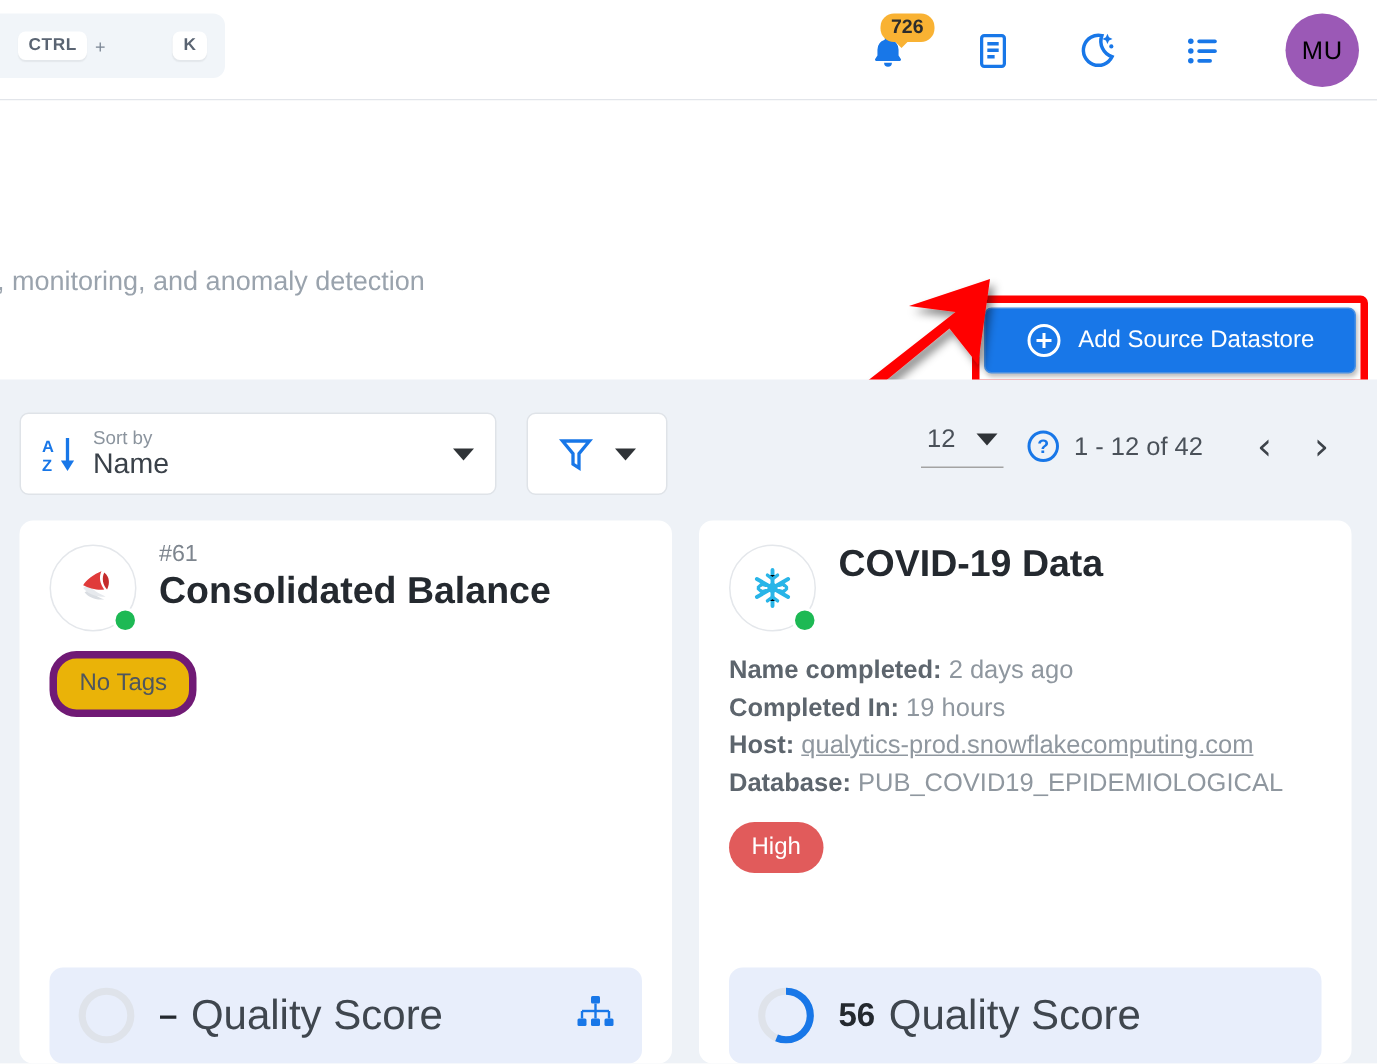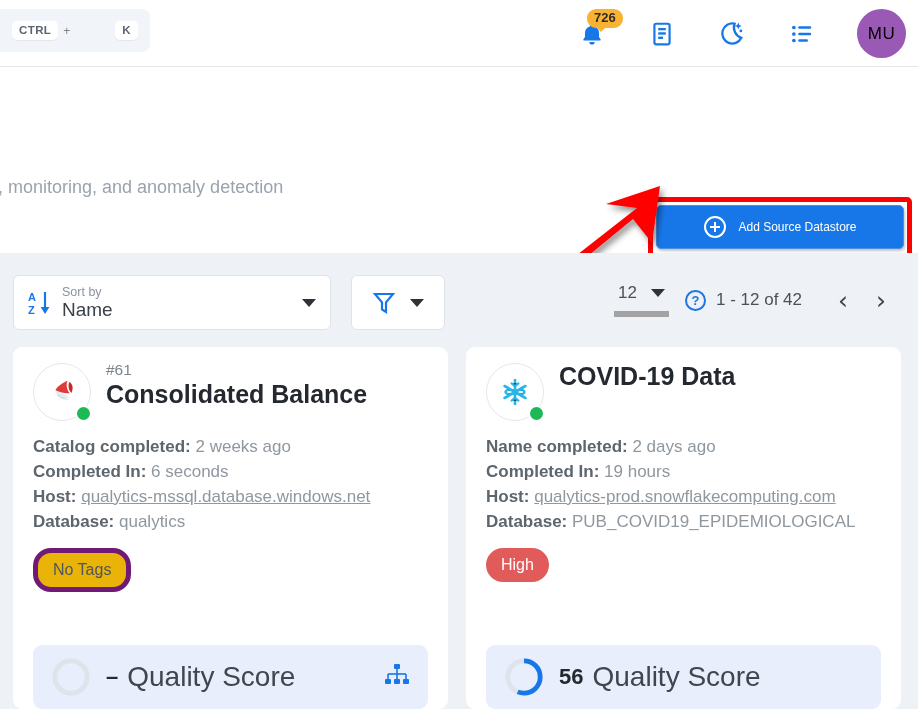--- a/index.html
+++ b/index.html
@@ -63,21 +63,21 @@
     position: absolute; left: 0; top: 67px; width: 820px; height: 186px;
     background: #ffffff;
   }
   .subtitle {
     position: absolute; left: -2px; top: 110px;
     font-size: 18px; color: #9aa3ad; white-space: nowrap;
   }
   .add-btn {
     position: absolute; left: 656px; top: 138px; width: 248px; height: 44px;
     background: #1877e8; border: 1px solid #4a90e2; border-radius: 5px;
-    color: #ffffff; font-size: 12px;
+    color: #ffffff; font-size: 16px;
     display: flex; align-items: center; justify-content: center; gap: 11px;
     cursor: pointer; box-shadow: 1px 2px 3px rgba(0,0,0,.25);
   }
   .hl-box {
     position: absolute; left: 648px; top: 130px; width: 264px; height: 61px;
     border: 5px solid #ff0000; border-radius: 5px; pointer-events: none;
   }
   .arrow-svg { position: absolute; left: 455px; top: 180px; pointer-events: none; }
 
   
@@ -106,21 +106,21 @@
     display: flex; align-items: center; justify-content: center; gap: 14px;
     cursor: pointer;
   }
   .pager {
     position: absolute; right: 18px; top: 30px;
     display: flex; align-items: center; gap: 0px;
     font-size: 17px; color: #4a5159;
   }
   .pgsize {
     display: flex; align-items: center; gap: 14px;
-    border-bottom: 6px solid #a3a3a3; padding: 0 4px 8px 4px;
+    border-bottom: 1px solid #a3a3a3; padding: 0 4px 8px 4px;
     cursor: pointer; margin-right: 16px;
   }
   .help-ic {
     width: 21px; height: 21px; border-radius: 50%;
     border: 2px solid #1877e8; color: #1877e8;
     font-size: 13px; font-weight: 700;
     display: flex; align-items: center; justify-content: center;
     cursor: pointer; margin-right: 10px;
   }
   .range { white-space: nowrap; margin-right: 22px; }
@@ -314,38 +314,20 @@
               </svg>
             </div>
             <div class="dot-online"></div>
           </div>
           <div class="head-text">
             <div class="ds-num">#61</div>
             <div class="ds-name">Consolidated Balance</div>
           </div>
         </div>
 
-        <div class="meta">
-          <div class="meta-row">
-            <b>Catalog completed:</b>
-            <span>2 weeks ago</span>
-          </div>
-          <div class="meta-row">
-            <b>Completed In:</b>
-            <span>6 seconds</span>
-          </div>
-          <div class="meta-row">
-            <b>Host:</b>
-            <a href="#">qualytics-mssql.database.windows.net</a>
-          </div>
-          <div class="meta-row">
-            <b>Database:</b>
-            <span>qualytics</span>
-          </div>
-        </div>
 
         <span class="tag tag-none">No Tags</span>
 
         <div class="qs">
           <svg class="qs-ring" viewBox="0 0 42 42">
             <circle cx="21" cy="21" r="17" fill="none" stroke="#dfe3ea" stroke-width="5"></circle>
           </svg>
           <span class="qs-val dash">–</span>
           <span class="qs-lbl">Quality Score</span>
           <span class="qs-right">

